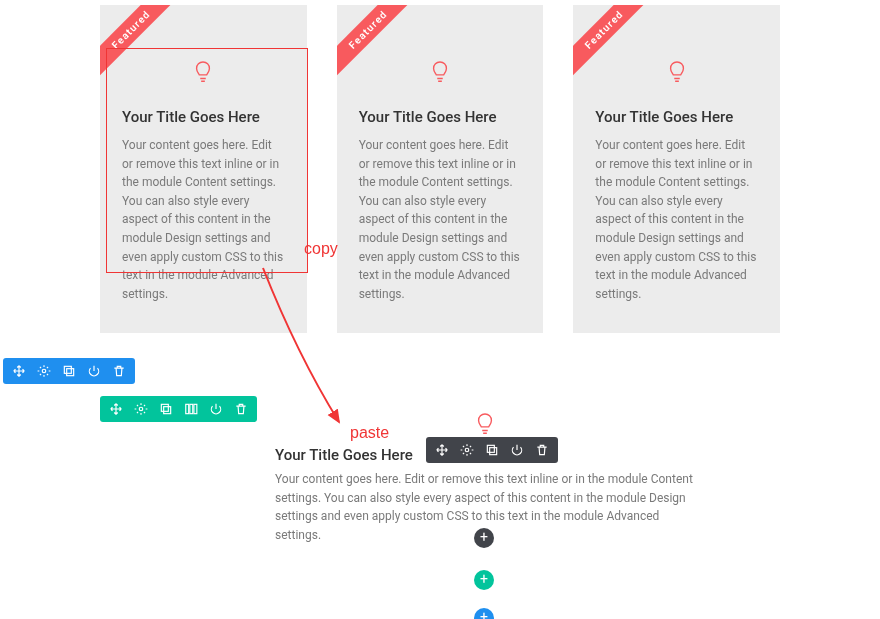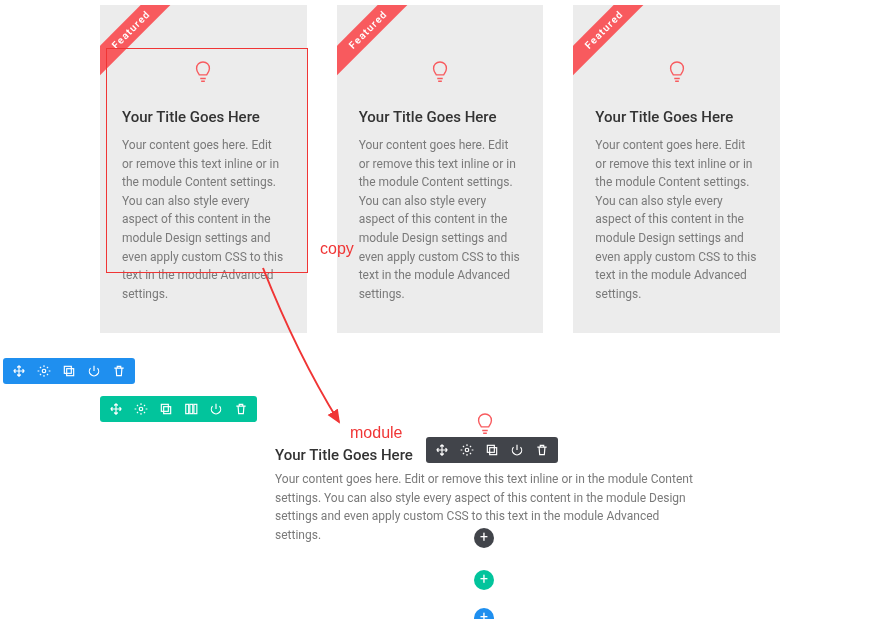--- a/index.html
+++ b/index.html
@@ -64,21 +64,21 @@
     width: 202px;
     height: 225px;
     pointer-events: none;
   }
   .annot {
     position: absolute;
     color: #f03535;
     font-size: 16px;
     font-family: "Segoe UI", Arial, sans-serif;
   }
-  .annot.copy { top: 240px; left: 320px; }
+  .annot.copy { top: 240px; left: 304px; }
   .annot.paste { top: 424px; left: 350px; }
   .arrow {
     position: absolute;
     top: 264px;
     left: 257px;
     pointer-events: none;
   }
   
   .toolbar {
     position: absolute;
@@ -150,21 +150,21 @@
         </svg>
     </div>
     <div class="card-title">Your Title Goes Here</div>
     <div class="card-body">Your content goes here. Edit or remove this text inline or in the module Content settings. You can also style every aspect of this content in the module Design settings and even apply custom CSS to this text in the module Advanced settings.</div>
   </div>
 </div>
 
 <div class="sel-box"></div>
 
 <div class="annot copy">copy</div>
-<div class="annot paste">module</div>
+<div class="annot paste">paste</div>
 
 <svg class="arrow" width="120" height="180">
   <defs>
     <marker id="ah" markerWidth="10" markerHeight="10" refX="6" refY="3" orient="auto">
       <path d="M0,0 L7,3 L0,6 Z" fill="#f03535"></path>
     </marker>
   </defs>
   <path d="M6,4 Q40,90 82,158" stroke="#f03535" stroke-width="2" fill="none" marker-end="url(#ah)"></path>
 </svg>
 

